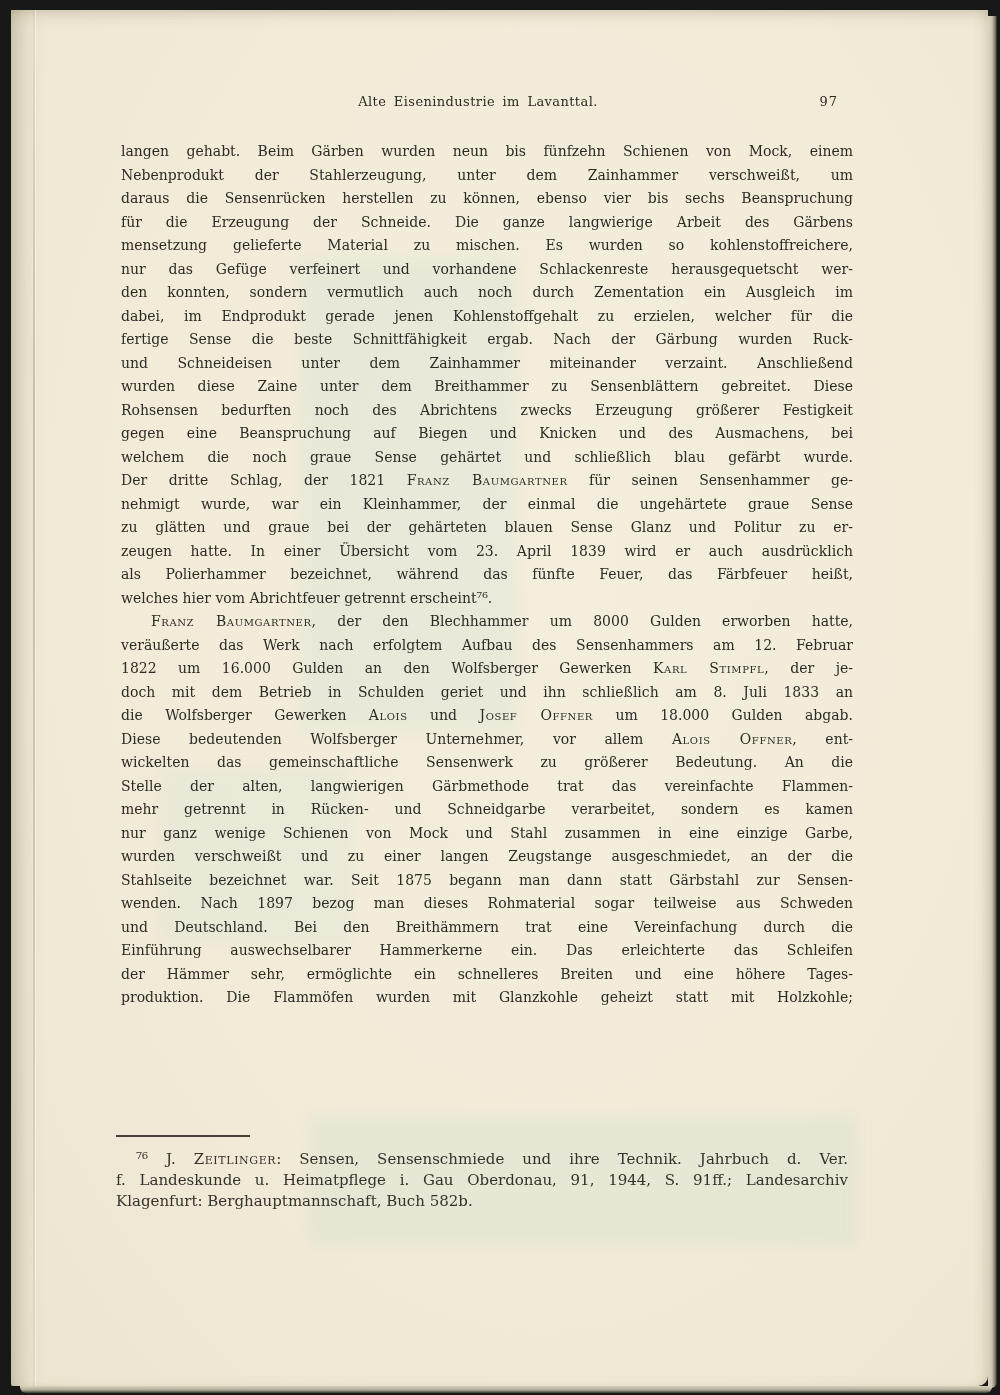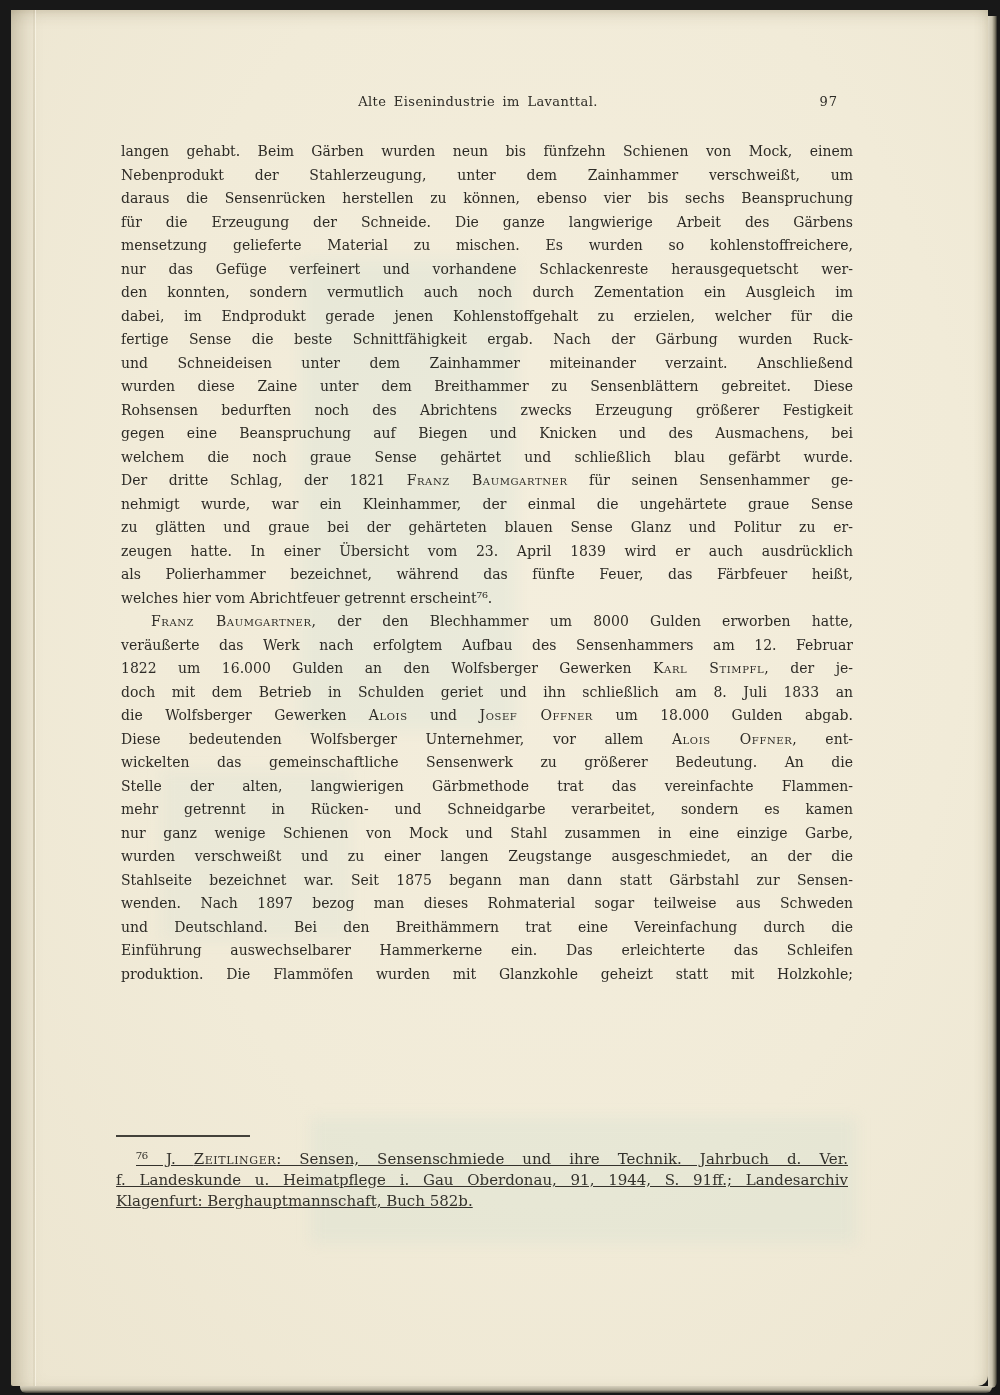--- a/index.html
+++ b/index.html
@@ -85,21 +85,21 @@
     width:134px;height:1.5px;
     background:#43413a;
   }
   .footnote{
     position:absolute;
     left:105px;top:1139px;width:732px;
     color:#34322c;
     font-size:15px;
     line-height:21px;
   }
-  .footnote .line{height:21px;text-decoration:underline;}
+  .footnote .line{height:21px;}
   .footnote .line.indent{padding-left:20px;}
 </style>
 </head>
 <body>
 
 <div class="scene">
   <div class="page">
     <div class="crease"></div>
     <div class="bleed b1"></div>
     <div class="bleed b2"></div>
@@ -142,20 +142,21 @@
           <div class="line">Diese bedeutenden Wolfsberger Unternehmer, vor allem <span class="sc">Alois Offner</span>, ent-</div>
           <div class="line">wickelten das gemeinschaftliche Sensenwerk zu größerer Bedeutung. An die</div>
           <div class="line">Stelle der alten, langwierigen Gärbmethode trat das vereinfachte Flammen-</div>
           <div class="line">mehr getrennt in Rücken- und Schneidgarbe verarbeitet, sondern es kamen</div>
           <div class="line">nur ganz wenige Schienen von Mock und Stahl zusammen in eine einzige Garbe,</div>
           <div class="line">wurden verschweißt und zu einer langen Zeugstange ausgeschmiedet, an der die</div>
           <div class="line">Stahlseite bezeichnet war. Seit 1875 begann man dann statt Gärbstahl zur Sensen-</div>
           <div class="line">wenden. Nach 1897 bezog man dieses Rohmaterial sogar teilweise aus Schweden</div>
           <div class="line">und Deutschland. Bei den Breithämmern trat eine Vereinfachung durch die</div>
           <div class="line">Einführung auswechselbarer Hammerkerne ein. Das erleichterte das Schleifen</div>
+          <div class="line">der Hämmer sehr, ermöglichte ein schnelleres Breiten und eine höhere Tages-</div>
           <div class="line">produktion. Die Flammöfen wurden mit Glanzkohle geheizt statt mit Holzkohle;</div>
         </div>
       </div>
 
     <div class="footnote-rule"></div>
     <div class="footnote" id="footnote">
         <div>
           <div class="line indent">⁷⁶ J. <span class="sc">Zeitlinger</span>: Sensen, Sensenschmiede und ihre Technik. Jahrbuch d. Ver.</div>
           <div class="line">f. Landeskunde u. Heimatpflege i. Gau Oberdonau, 91, 1944, S. 91ff.; Landesarchiv</div>
           <div class="line left-last">Klagenfurt: Berghauptmannschaft, Buch 582b.</div>

